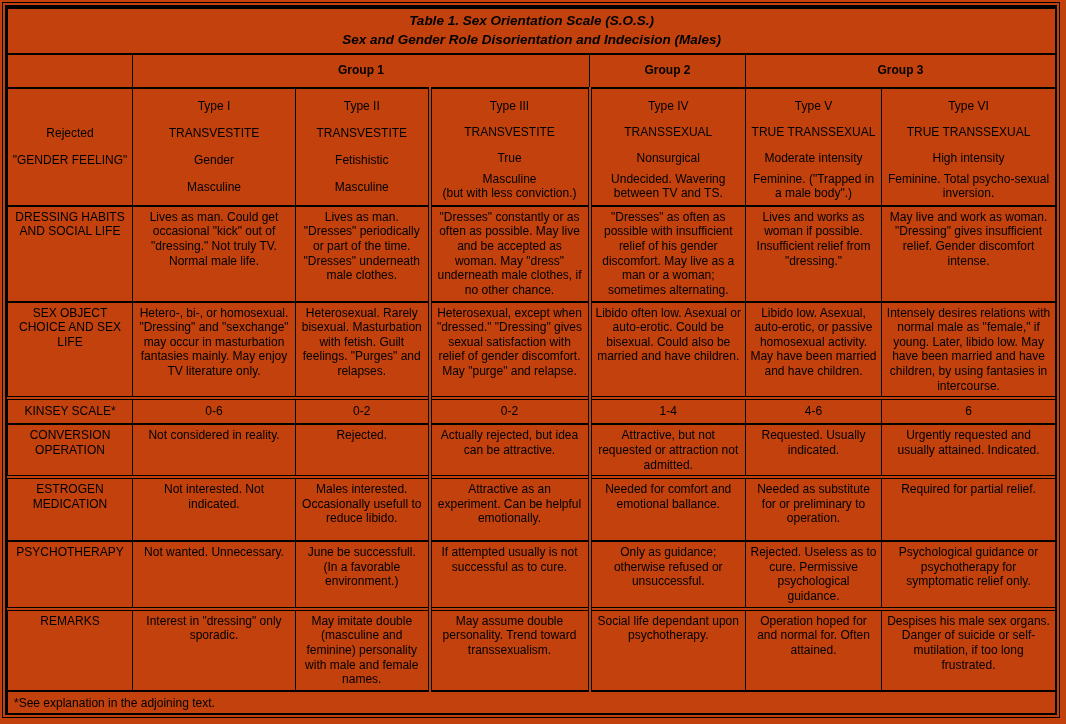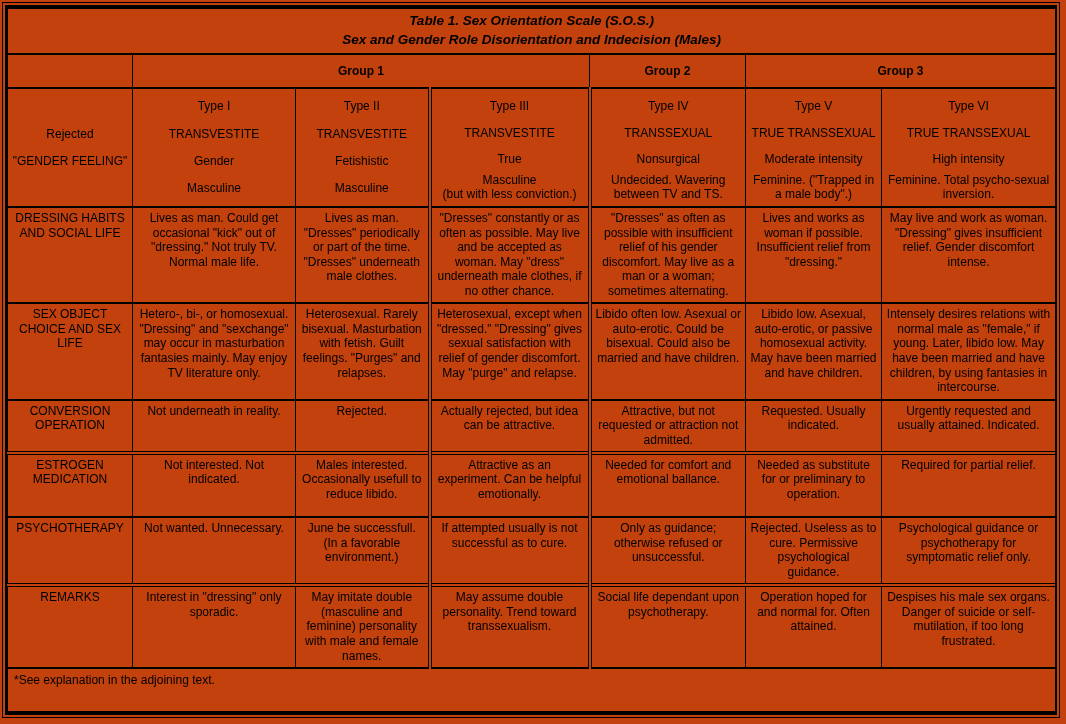--- a/index.html
+++ b/index.html
@@ -131,24 +131,33 @@
         <tr style="height:96px">
           <td>SEX OBJECT CHOICE AND SEX LIFE</td>
           <td>Hetero-, bi-, or homosexual. "Dressing" and "sexchange" may occur in masturbation fantasies mainly. May enjoy TV literature only.</td>
           <td>Heterosexual. Rarely bisexual. Masturbation with fetish. Guilt feelings. "Purges" and relapses.</td>
           <td class="dbl-left">Heterosexual, except when "dressed." "Dressing" gives sexual satisfaction with relief of gender discomfort. May "purge" and relapse.</td>
           <td class="dbl-left">Libido often low. Asexual or auto-erotic. Could be bisexual. Could also be married and have children.</td>
           <td>Libido low. Asexual, auto-erotic, or passive homosexual activity. May have been married and have children.</td>
           <td>Intensely desires relations with normal male as "female," if young. Later, libido low. May have been married and have children, by using fantasies in intercourse.</td>
         </tr>
 
+        <tr style="height:26px" class="kinsey dbl-top">
+          <td>KINSEY SCALE*</td>
+          <td>0-6</td>
+          <td>0-2</td>
+          <td class="dbl-left">0-2</td>
+          <td class="dbl-left">1-4</td>
+          <td>4-6</td>
+          <td>6</td>
+        </tr>
 
         <tr style="height:52px">
           <td>CONVERSION OPERATION</td>
-          <td>Not underneath in reality.</td>
+          <td>Not considered in reality.</td>
           <td>Rejected.</td>
           <td class="dbl-left">Actually rejected, but idea can be attractive.</td>
           <td class="dbl-left">Attractive, but not requested or attraction not admitted.</td>
           <td>Requested. Usually indicated.</td>
           <td>Urgently requested and usually attained. Indicated.</td>
         </tr>
 
         <tr style="height:64px" class="dbl-top">
           <td>ESTROGEN MEDICATION</td>
           <td>Not interested. Not indicated.</td>

